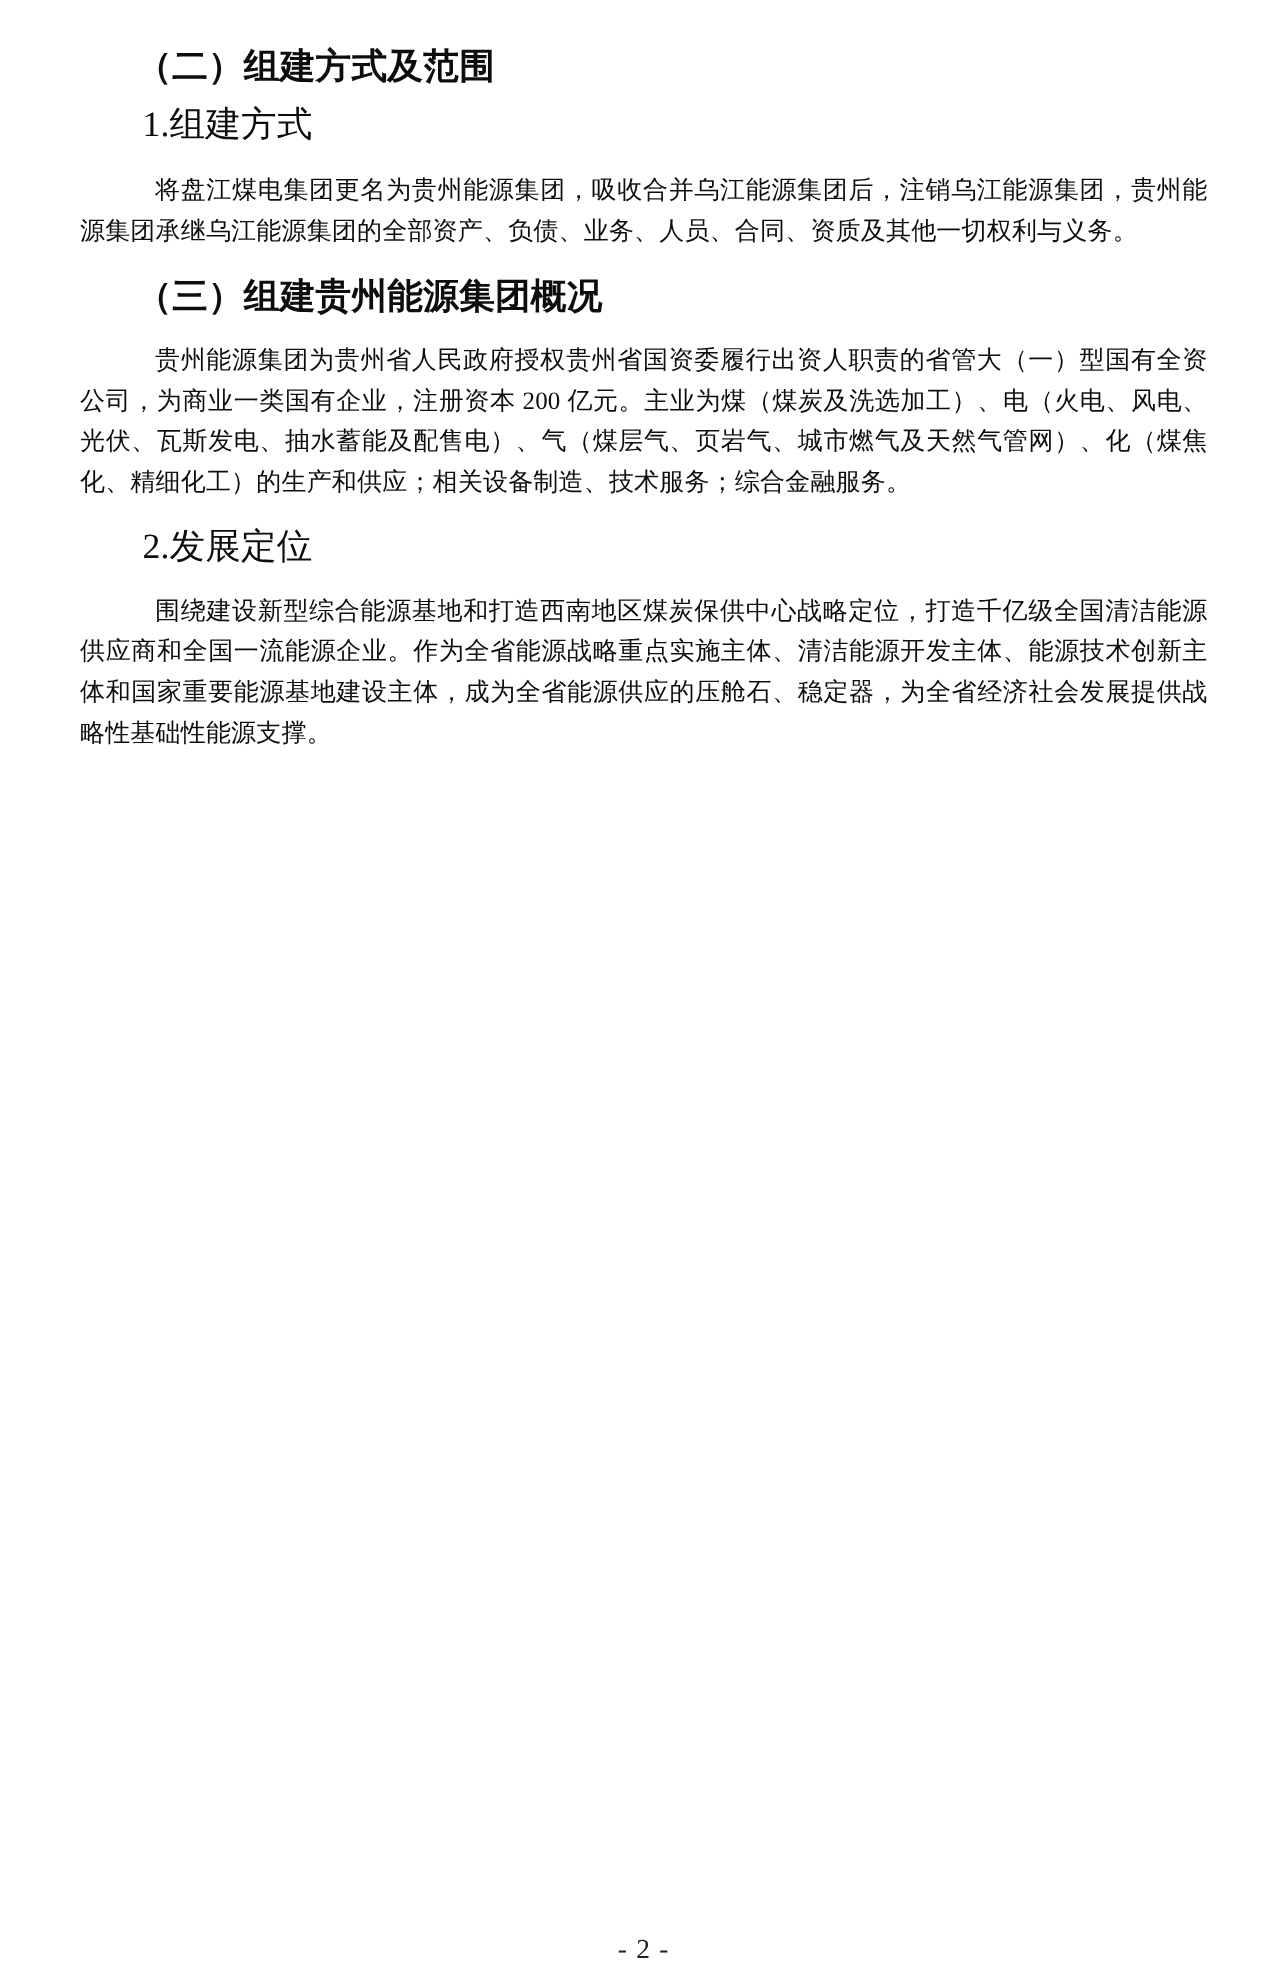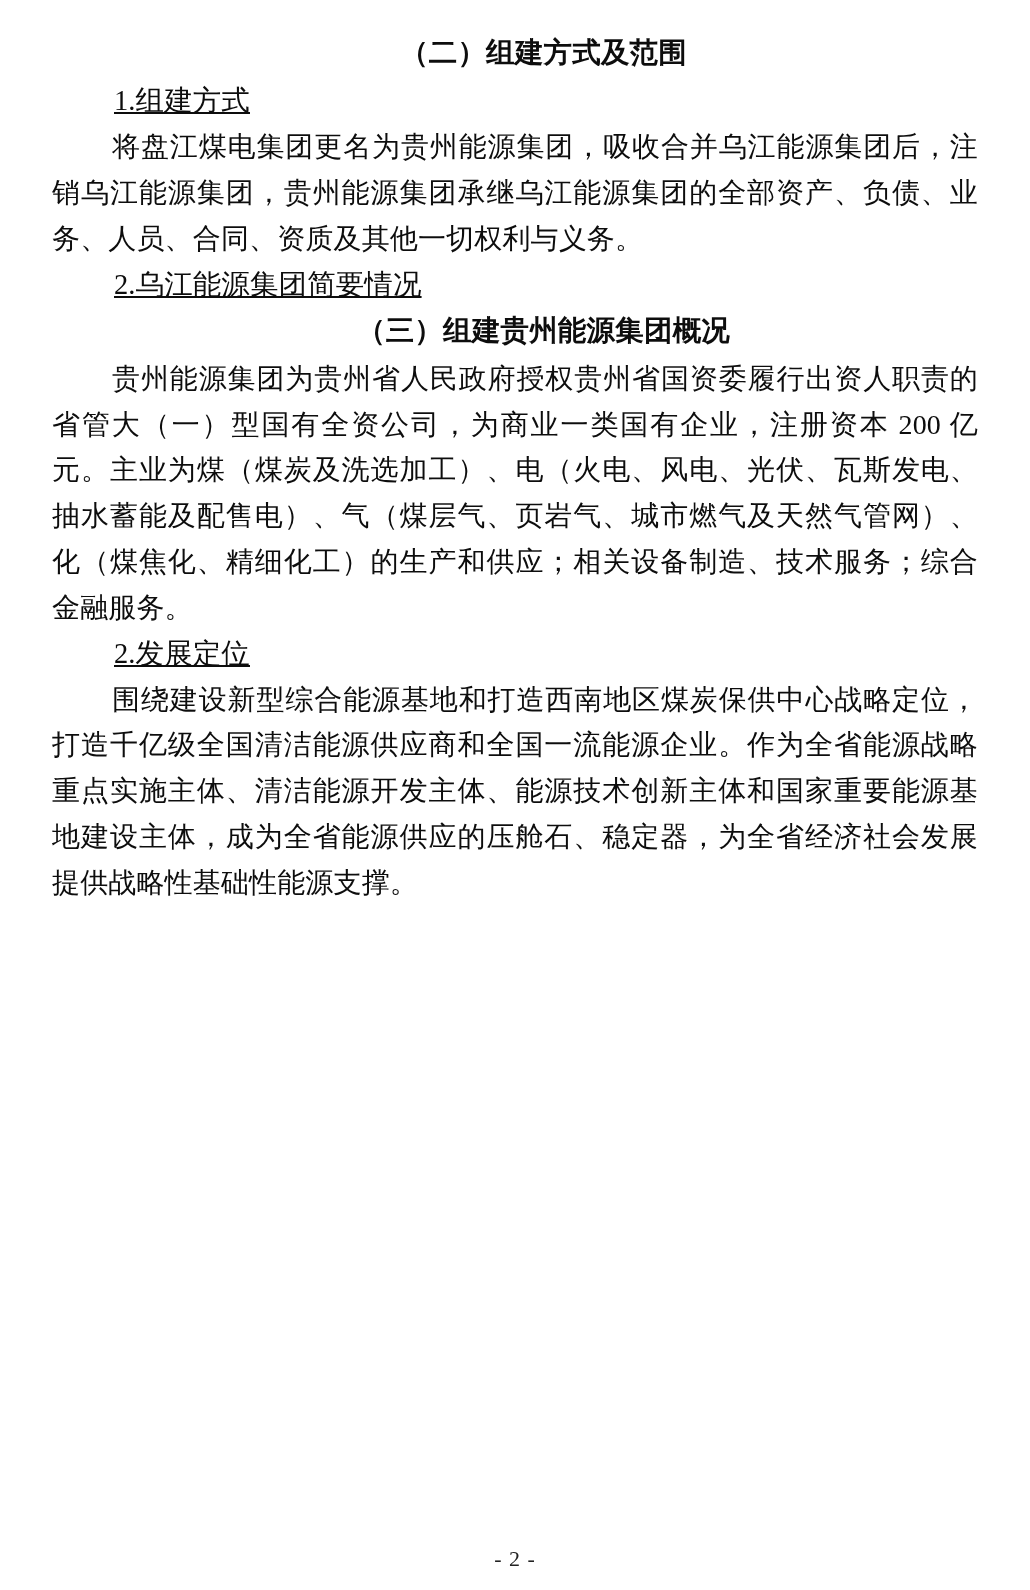--- a/index.html
+++ b/index.html
@@ -22,34 +22,32 @@
     width: 926px;
   }
   .heading {
     font-family: "DejaVu Sans", "Liberation Sans", sans-serif;
     font-weight: bold;
     font-size: 28.5px;
     line-height: 1.62;
     margin: 0 0 2px 0;
     text-indent: 57px;
     letter-spacing: 0.2px;
-    text-align: center;
   }
   .subheading {
     font-size: 28.5px;
     line-height: 1.62;
     margin: 0;
     text-indent: 62px;
     letter-spacing: 0.1px;
-    text-decoration: underline;
   }
   .para {
-    font-size: 28px;
+    font-size: 20px;
     line-height: 1.635;
-    margin: 0;
+    margin: 12px;
     text-indent: 60px;
     text-align: justify;
     text-justify: inter-ideograph;
     letter-spacing: 0.15px;
   }
   .page-number {
     position: absolute;
     left: 0;
     right: 0;
     bottom: 18px;
@@ -62,21 +60,20 @@
 </style>
 </head>
 <body>
 
 <div class="page">
   <div class="doc-body">
 
     <p class="heading">（二）组建方式及范围</p>
     <p class="subheading">1.组建方式</p>
     <p class="para">将盘江煤电集团更名为贵州能源集团，吸收合并乌江能源集团后，注销乌江能源集团，贵州能源集团承继乌江能源集团的全部资产、负债、业务、人员、合同、资质及其他一切权利与义务。</p>
-    <p class="subheading">2.乌江能源集团简要情况</p>
     <p class="heading">（三）组建贵州能源集团概况</p>
     <p class="para">贵州能源集团为贵州省人民政府授权贵州省国资委履行出资人职责的省管大（一）型国有全资公司，为商业一类国有企业，注册资本 200 亿元。主业为煤（煤炭及洗选加工）、电（火电、风电、光伏、瓦斯发电、抽水蓄能及配售电）、气（煤层气、页岩气、城市燃气及天然气管网）、化（煤焦化、精细化工）的生产和供应；相关设备制造、技术服务；综合金融服务。</p>
     <p class="subheading">2.发展定位</p>
     <p class="para">围绕建设新型综合能源基地和打造西南地区煤炭保供中心战略定位，打造千亿级全国清洁能源供应商和全国一流能源企业。作为全省能源战略重点实施主体、清洁能源开发主体、能源技术创新主体和国家重要能源基地建设主体，成为全省能源供应的压舱石、稳定器，为全省经济社会发展提供战略性基础性能源支撑。</p>
 
   </div>
   <div class="page-number">- 2 -</div>
 </div>
 
 </body></html>

